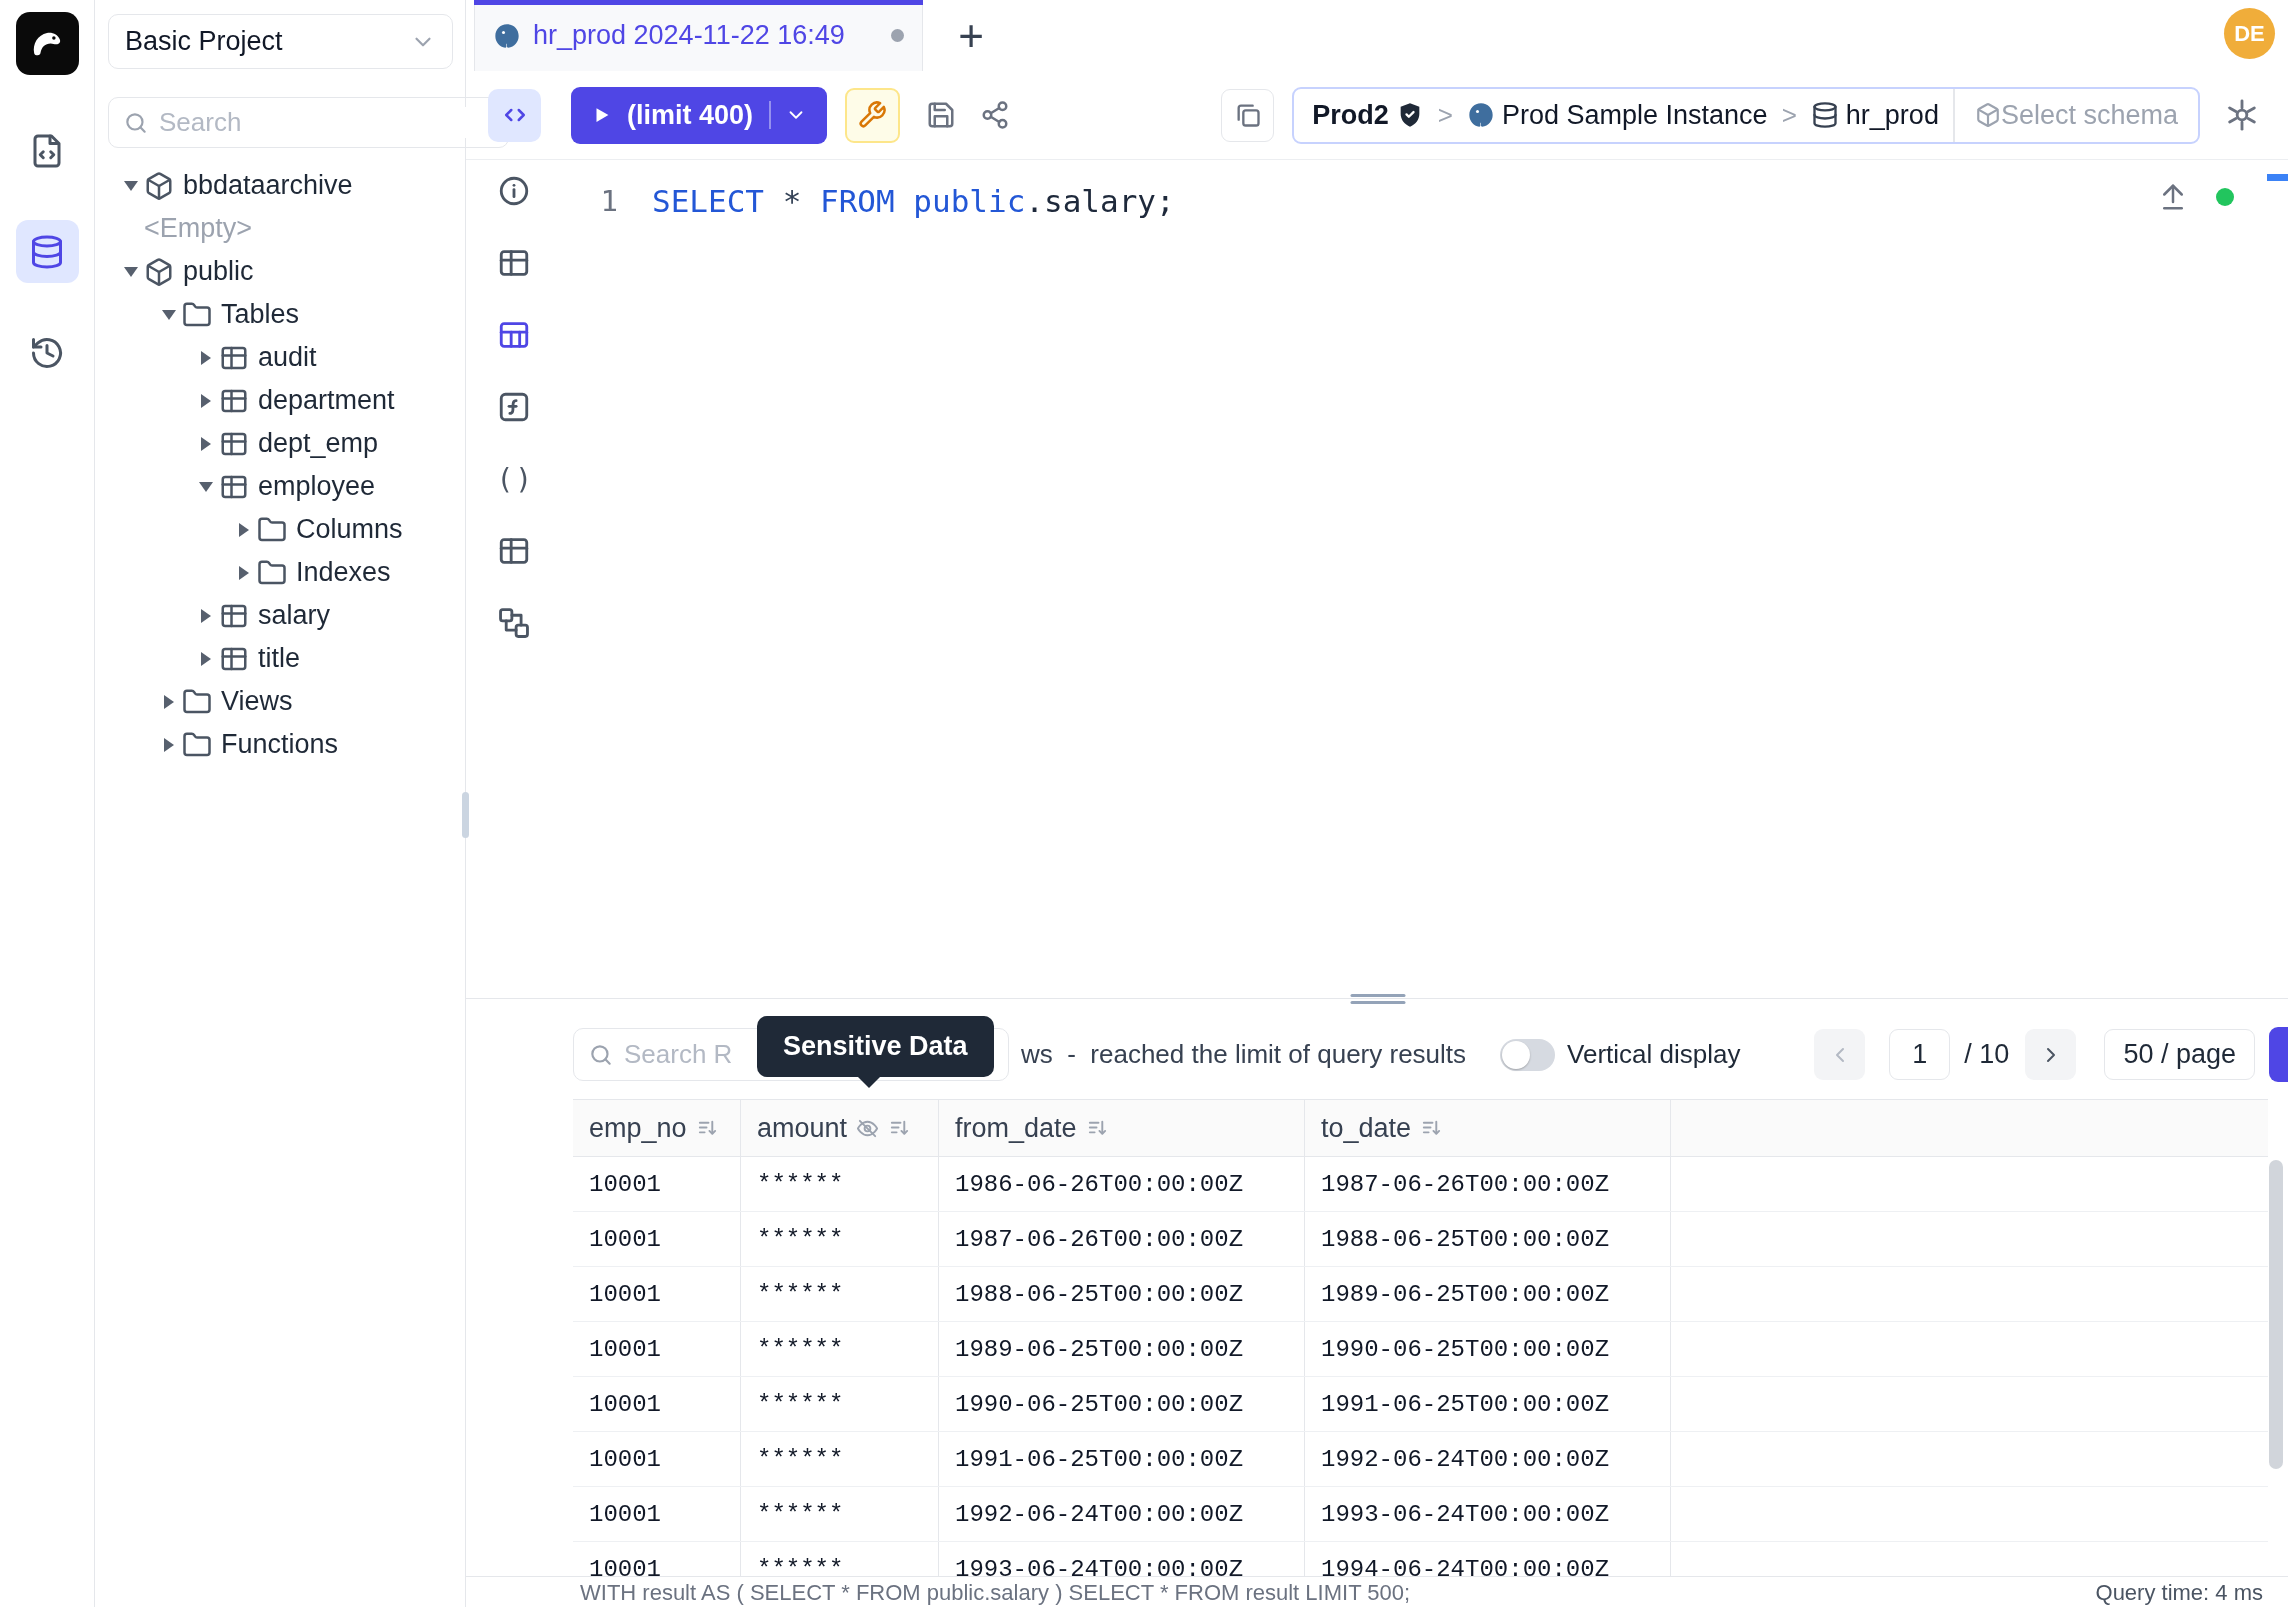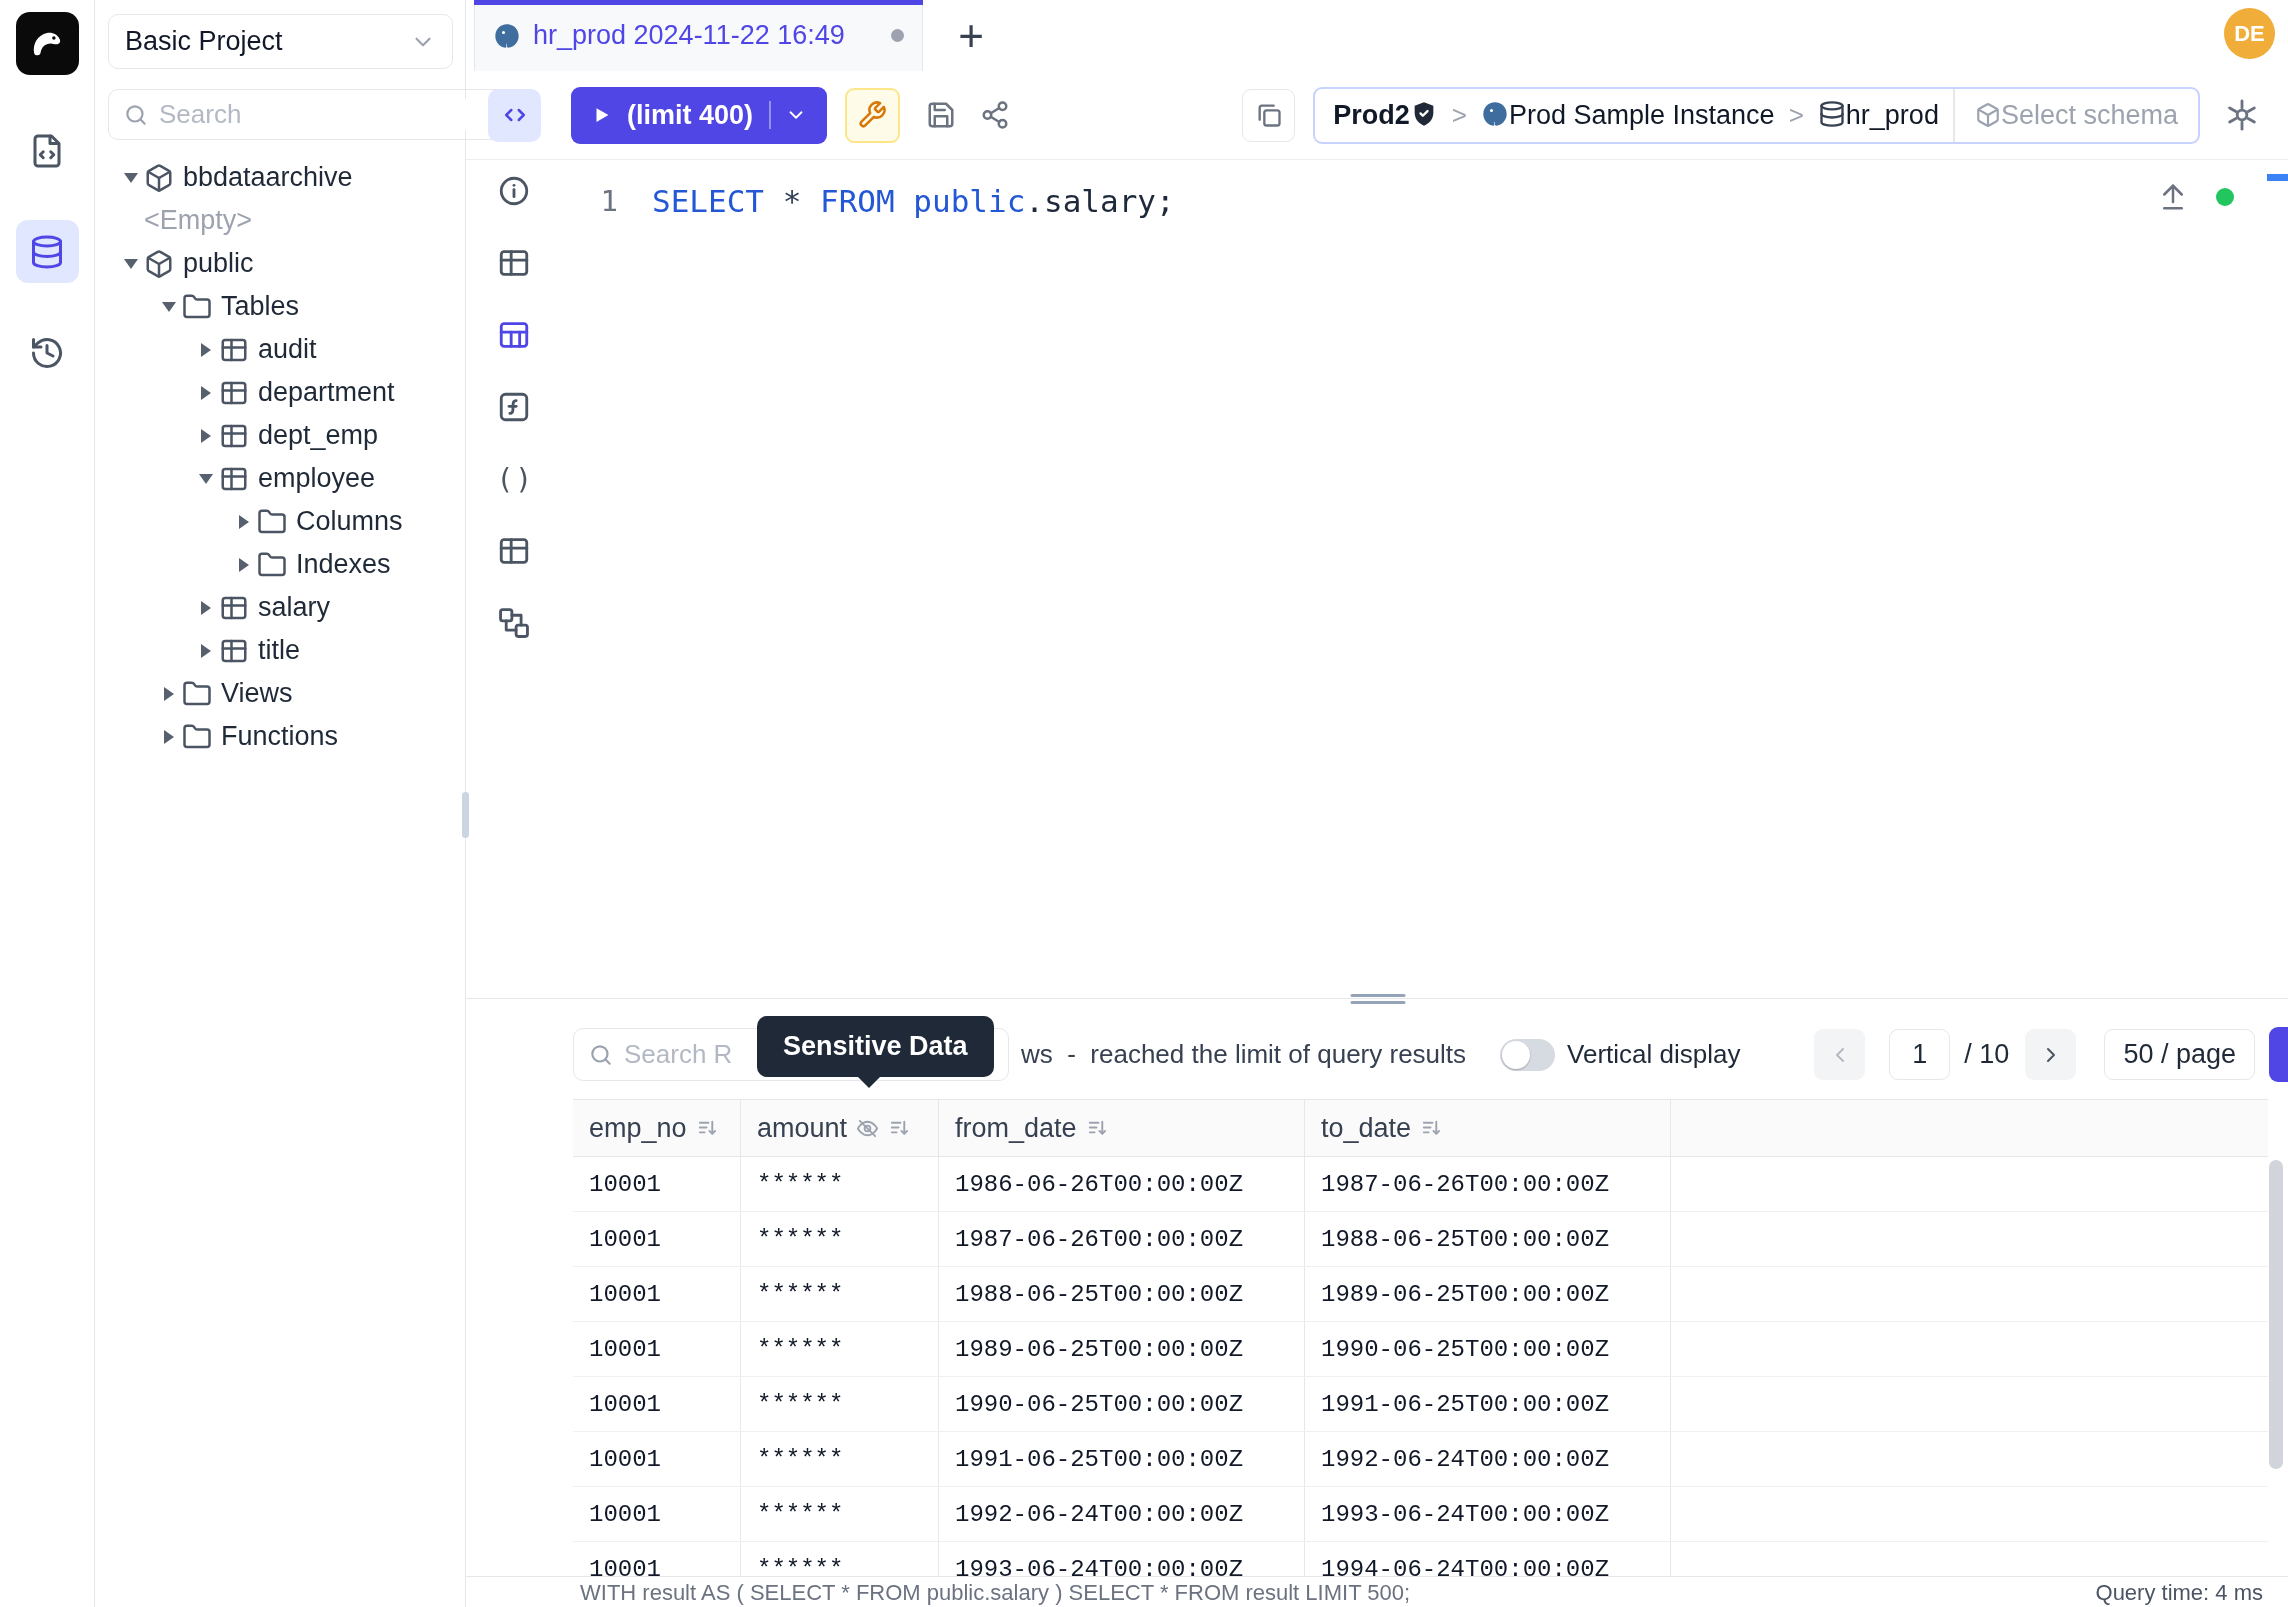--- a/index.html
+++ b/index.html
@@ -23,21 +23,21 @@
   
   .avatar { position:absolute; top:8px; right:14px; width:51px; height:51px; border-radius:50%;
     background:#f0ad3a; color:#fff; font-weight:bold; font-size:22px; display:grid; place-items:center; z-index:20; }
 
   
   .sidebar { position:absolute; left:96px; top:0; width:370px; height:100%;
     border-right:1px solid #e5e7eb; padding:14px 12px; background:#fff; }
   .project-select { height:55px; border:1.5px solid #e5e7eb; border-radius:10px;
     display:flex; align-items:center; padding:0 16px; font-size:27px; color:#111827; }
   .project-select svg { width:26px; height:26px; margin-left:auto; color:#9ca3af; }
-  .side-search-row { display:flex; align-items:center; gap:4px; margin-top:20px; }
+  .side-search-row { display:flex; align-items:center; gap:4px; margin-top:28px; }
   .side-search { flex:1; height:51px; border:1.5px solid #e5e7eb; border-radius:10px;
     display:flex; align-items:center; padding:0 14px; gap:10px; color:#9ca3af; }
   .side-search svg { width:26px; height:26px; }
   .side-search input { border:0; outline:none; flex:1; font-size:26px; font-family:inherit; color:#1f2937; min-width:0;}
   .side-search input::placeholder { color:#b3b9c4; }
   .refresh-btn { width:46px; height:46px; display:grid; place-items:center; color:#6b7280; background:transparent; border:0; }
   .refresh-btn svg { width:28px; height:28px; }
   .tree { margin-top:16px; font-size:27px; }
   .tree-row { display:flex; align-items:center; height:43px; cursor:default; }
   .caret { width:26px; display:inline-flex; justify-content:center; align-items:center; flex:0 0 26px; }
@@ -74,21 +74,21 @@
     border:2px solid #fde68a; color:#d97706; display:grid; place-items:center; }
   .wrench-btn svg { width:30px; height:30px; }
   .icon-btn { width:46px; height:46px; border:0; background:transparent; color:#6b7280; display:grid; place-items:center; }
   .icon-btn svg { width:30px; height:30px; }
   .tb-spacer { flex:1; }
   .format-btn { width:53px; height:53px; border:1.5px solid #e5e7eb; border-radius:9px; background:#fff;
     color:#6b7280; display:grid; place-items:center; }
   .format-btn svg { width:28px; height:28px; }
   .conn-bar { margin-left:18px; height:57px; border:2px solid #c7d2fe; border-radius:9px;
     display:flex; align-items:center; font-size:27px; color:#111827; background:#fff; }
-  .conn-seg { display:flex; gap:0; padding:0 14px; white-space:nowrap; }
+  .conn-seg { display:flex; align-items:center; gap:7px; padding:0 14px; white-space:nowrap; }
   .conn-seg:first-child { padding-left:18px; font-weight:600; }
   .conn-chev { color:#9ca3af; font-size:26px; }
   .conn-ic { width:28px; height:28px; display:grid; place-items:center; }
   .conn-ic svg { width:28px; height:28px; }
   .schema-seg { border-left:2px solid #e5e7eb; height:100%; display:flex; align-items:center; 
     padding:0 20px; color:#9ca3af; }
   .schema-seg svg { width:26px; height:26px; }
   .ai-btn { margin-left:16px; width:51px; height:51px; border:0; background:transparent; color:#6b7280; display:grid; place-items:center; }
   .ai-btn svg { width:34px; height:34px; }
 

